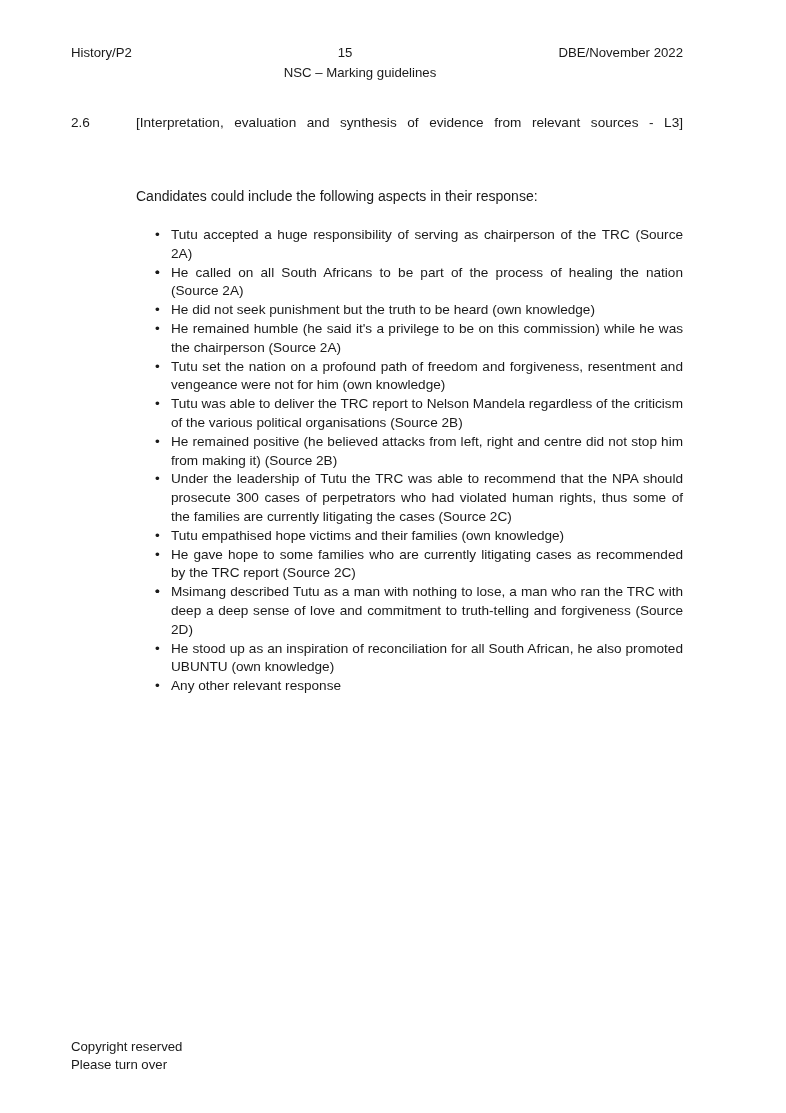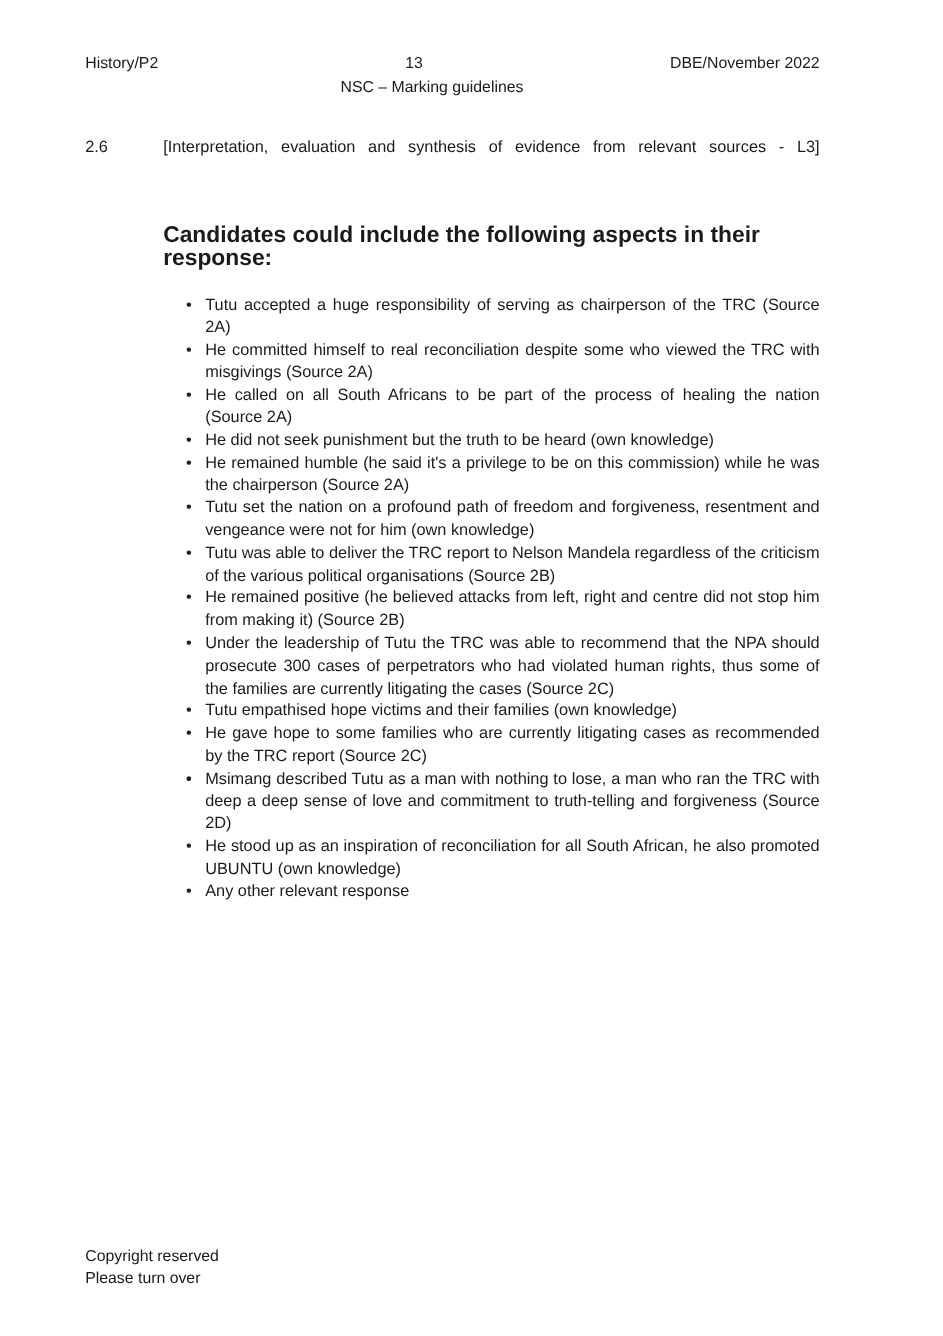--- a/index.html
+++ b/index.html
@@ -73,23 +73,22 @@
   }
   .q-heading-text::after {
     content: "";
     display: inline-block;
     width: 100%;
   }
 
   .intro-line {
     margin-top: 36px;
     margin-left: 65px;
-    font-size: 19px;
+    font-size: 14px;
     line-height: 19px;
-    font-weight: bold;
   }
 
   
   .bullet-list {
     margin: 20px 0 0 0;
     padding: 0;
     list-style: none;
     width: 612px;
   }
   .bullet-item {
@@ -129,38 +128,38 @@
   .footer-right { white-space: nowrap; }
 </style>
 </head>
 <body>
 
 <div class="page">
 
   <div class="running-head">
     <div class="rh-row">
       <span class="rh-left">History/P2</span>
-      <span class="rh-center">13</span>
+      <span class="rh-center">15</span>
       <span class="rh-right">DBE/November 2022</span>
     </div>
     <div class="rh-sub">NSC – Marking guidelines</div>
   </div>
 
   <div class="question-block">
 
     <div class="q-heading-row">
       <span class="q-number">2.6</span>
       <span class="q-heading-text">[Interpretation, evaluation and synthesis of evidence from relevant sources - L3]</span>
     </div>
 
     <div class="intro-line">Candidates could include the following aspects in their response:</div>
 
     <ul class="bullet-list">
         <li class="bullet-item"><span class="bullet-marker">•</span><span>Tutu accepted a huge responsibility of serving as chairperson of the TRC (Source 2A)</span></li>
-        <li class="bullet-item"><span class="bullet-marker">•</span><span>He committed himself to real reconciliation despite some who viewed the TRC with misgivings (Source 2A)</span></li>
+        <li class="bullet-item"><span class="bullet-marker">•</span></li>
         <li class="bullet-item"><span class="bullet-marker">•</span><span>He called on all South Africans to be part of the process of healing the nation (Source 2A)</span></li>
         <li class="bullet-item"><span class="bullet-marker">•</span><span>He did not seek punishment but the truth to be heard (own knowledge)</span></li>
         <li class="bullet-item"><span class="bullet-marker">•</span><span>He remained humble (he said it's a privilege to be on this commission) while he was the chairperson (Source 2A)</span></li>
         <li class="bullet-item"><span class="bullet-marker">•</span><span>Tutu set the nation on a profound path of freedom and forgiveness, resentment and vengeance were not for him (own knowledge)</span></li>
         <li class="bullet-item"><span class="bullet-marker">•</span><span>Tutu was able to deliver the TRC report to Nelson Mandela regardless of the criticism of the various political organisations (Source 2B)</span></li>
         <li class="bullet-item"><span class="bullet-marker">•</span><span>He remained positive (he believed attacks from left, right and centre did not stop him from making it) (Source 2B)</span></li>
         <li class="bullet-item"><span class="bullet-marker">•</span><span>Under the leadership of Tutu the TRC was able to recommend that the NPA should prosecute 300 cases of perpetrators who had violated human rights, thus some of the families are currently litigating the cases (Source 2C)</span></li>
         <li class="bullet-item"><span class="bullet-marker">•</span><span>Tutu empathised hope victims and their families (own knowledge)</span></li>
         <li class="bullet-item"><span class="bullet-marker">•</span><span>He gave hope to some families who are currently litigating cases as recommended by the TRC report (Source 2C)</span></li>
         <li class="bullet-item"><span class="bullet-marker">•</span></li>

